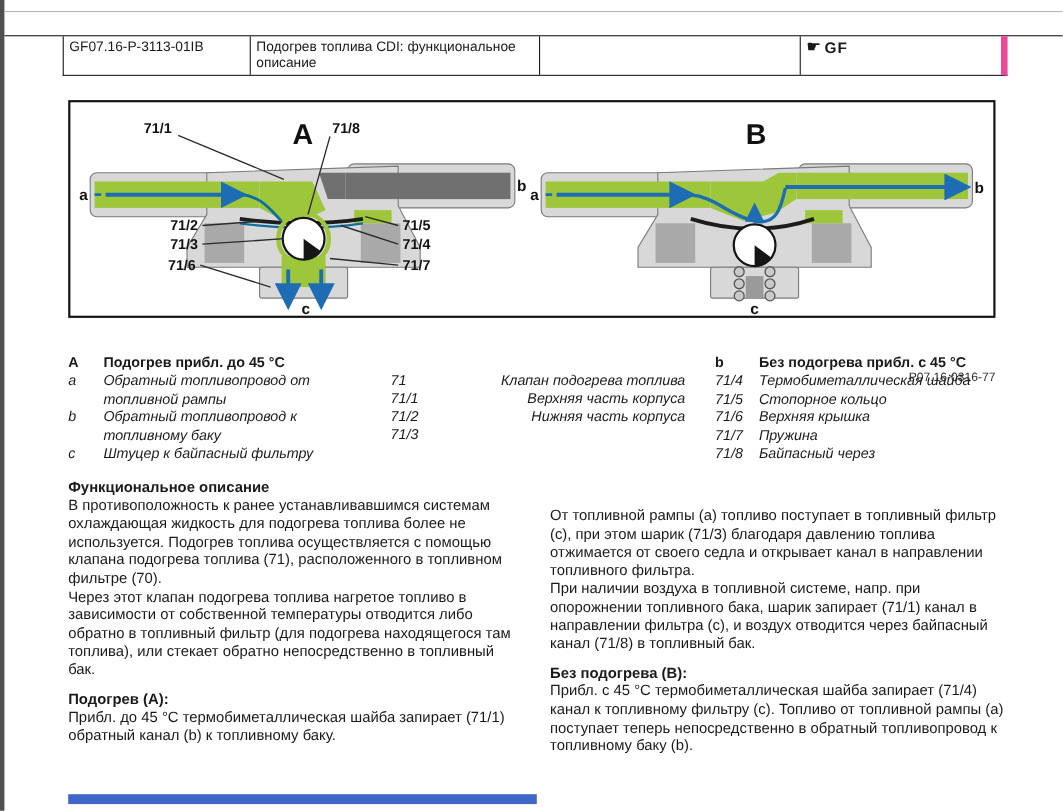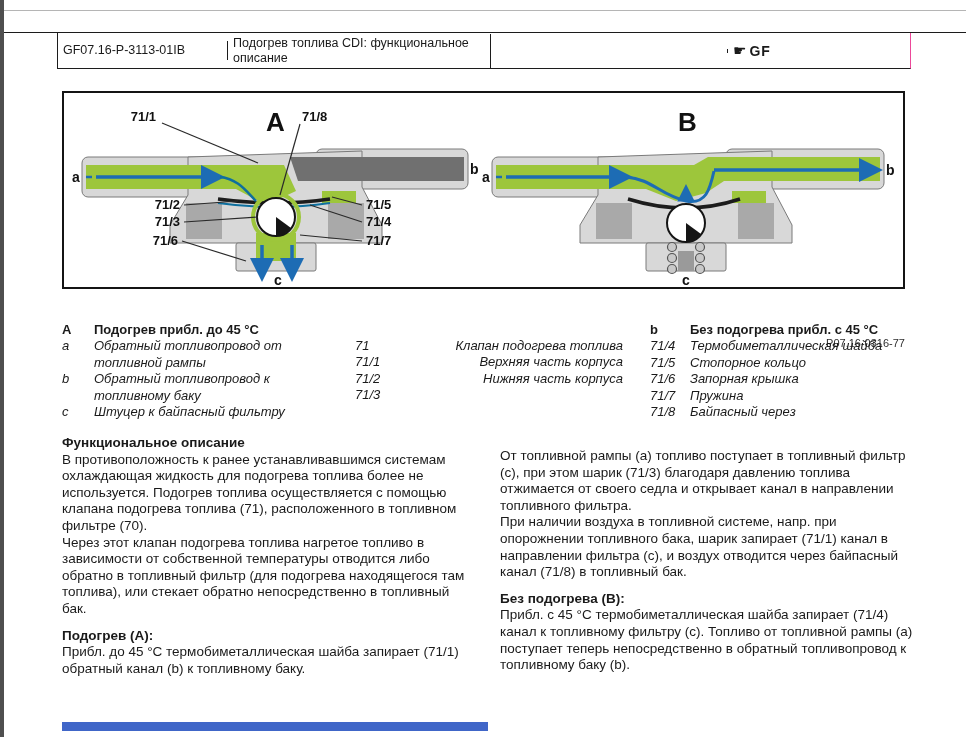--- a/index.html
+++ b/index.html
@@ -8,22 +8,22 @@
     font-family:"Liberation Sans","DejaVu Sans",sans-serif;color:#1a1a1a;
     overflow:hidden;
   }
   .abs{position:absolute;}
   
   .left-frame{left:0;top:0;width:4px;height:737px;background:#4f4f4f;}
   .top-rule{left:4px;top:10px;width:962px;height:0;border-top:1px solid #b5b5b5;}
   
   .hdr-rule{left:4px;top:32px;width:962px;height:0;border-top:1.5px solid #1c1c1c;}
   .hdr-table{left:57px;top:33px;width:852px;height:35px;display:flex;
-    border-left:1px solid #1c1c1c;border-right:1px solid #ec4899;border-bottom:1px solid #1c1c1c;
-    font-size:12.5px;line-height:15px;align-items:center;}
+    border-left:1px solid #1c1c1c;border-right:6px solid #ec4899;border-bottom:1px solid #1c1c1c;
+    font-size:12.5px;line-height:15px;}
   .hdr-cell{padding:2px 5px;box-sizing:border-box;border-right:1px solid #1c1c1c;overflow:hidden;}
   .hdr-cell:last-child{border-right:none;}
   .hdr-c1{width:170px;}
   .hdr-c2{width:263px;}
   .hdr-c3{width:237px;}
   .hdr-c4{width:182px;display:flex;align-items:flex-start;gap:3px;padding-top:3px;}
   .gf-glyph{font-size:15px;line-height:14px;}
   .gf-label{font-weight:bold;font-size:14px;letter-spacing:1px;}
   
   .fig-box{left:62px;top:91px;width:843px;height:198px;border:2px solid #141414;background:#fff;box-sizing:border-box;}
@@ -40,21 +40,21 @@
   .leg-bold .leg-key,.leg-bold .leg-txt{font-style:normal;font-weight:bold;}
   .lc1{left:62px;width:280px;}  .lc1 .leg-key{width:32px;} .lc1 .leg-txt{width:208px;}
   .lc2{left:355px;width:275px;padding-top:16px;} .lc2 .leg-key{width:43px;} .lc2 .leg-txt{width:225px;text-align:right;}
   .lc3{left:650px;width:280px;} .lc3 .leg-key{width:40px;} .lc3 .leg-txt{width:240px;}
   
   .desc{font-size:13.5px;line-height:16.6px;}
   .desc p{margin:0;}
   .desc .dh{font-weight:bold;margin:0;}
   .desc .gap{height:10px;}
   .desc-left{left:62px;top:435px;width:415px;}
-  .desc-right{left:500px;top:448px;width:422px;}
+  .desc-right{left:500px;top:461px;width:422px;}
   
   .hscroll-thumb{left:62px;top:722px;width:426px;height:9px;background:#4066c8;}
 </style>
 </head>
 <body>
 
 <div class="abs left-frame"></div>
 <div class="abs top-rule"></div>
 
 <div class="abs hdr-rule"></div>
@@ -224,21 +224,21 @@
   <div class="leg-row">
     <span class="leg-key">71/4</span>
     <span class="leg-txt">Термобиметаллическая шайба</span>
   </div>
   <div class="leg-row">
     <span class="leg-key">71/5</span>
     <span class="leg-txt">Стопорное кольцо</span>
   </div>
   <div class="leg-row">
     <span class="leg-key">71/6</span>
-    <span class="leg-txt">Запорная крышка</span>
+    <span class="leg-txt">Верхняя крышка</span>
   </div>
   <div class="leg-row">
     <span class="leg-key">71/7</span>
     <span class="leg-txt">Пружина</span>
   </div>
   <div class="leg-row">
     <span class="leg-key">71/8</span>
     <span class="leg-txt">Байпасный через</span>
   </div>
 </div>

